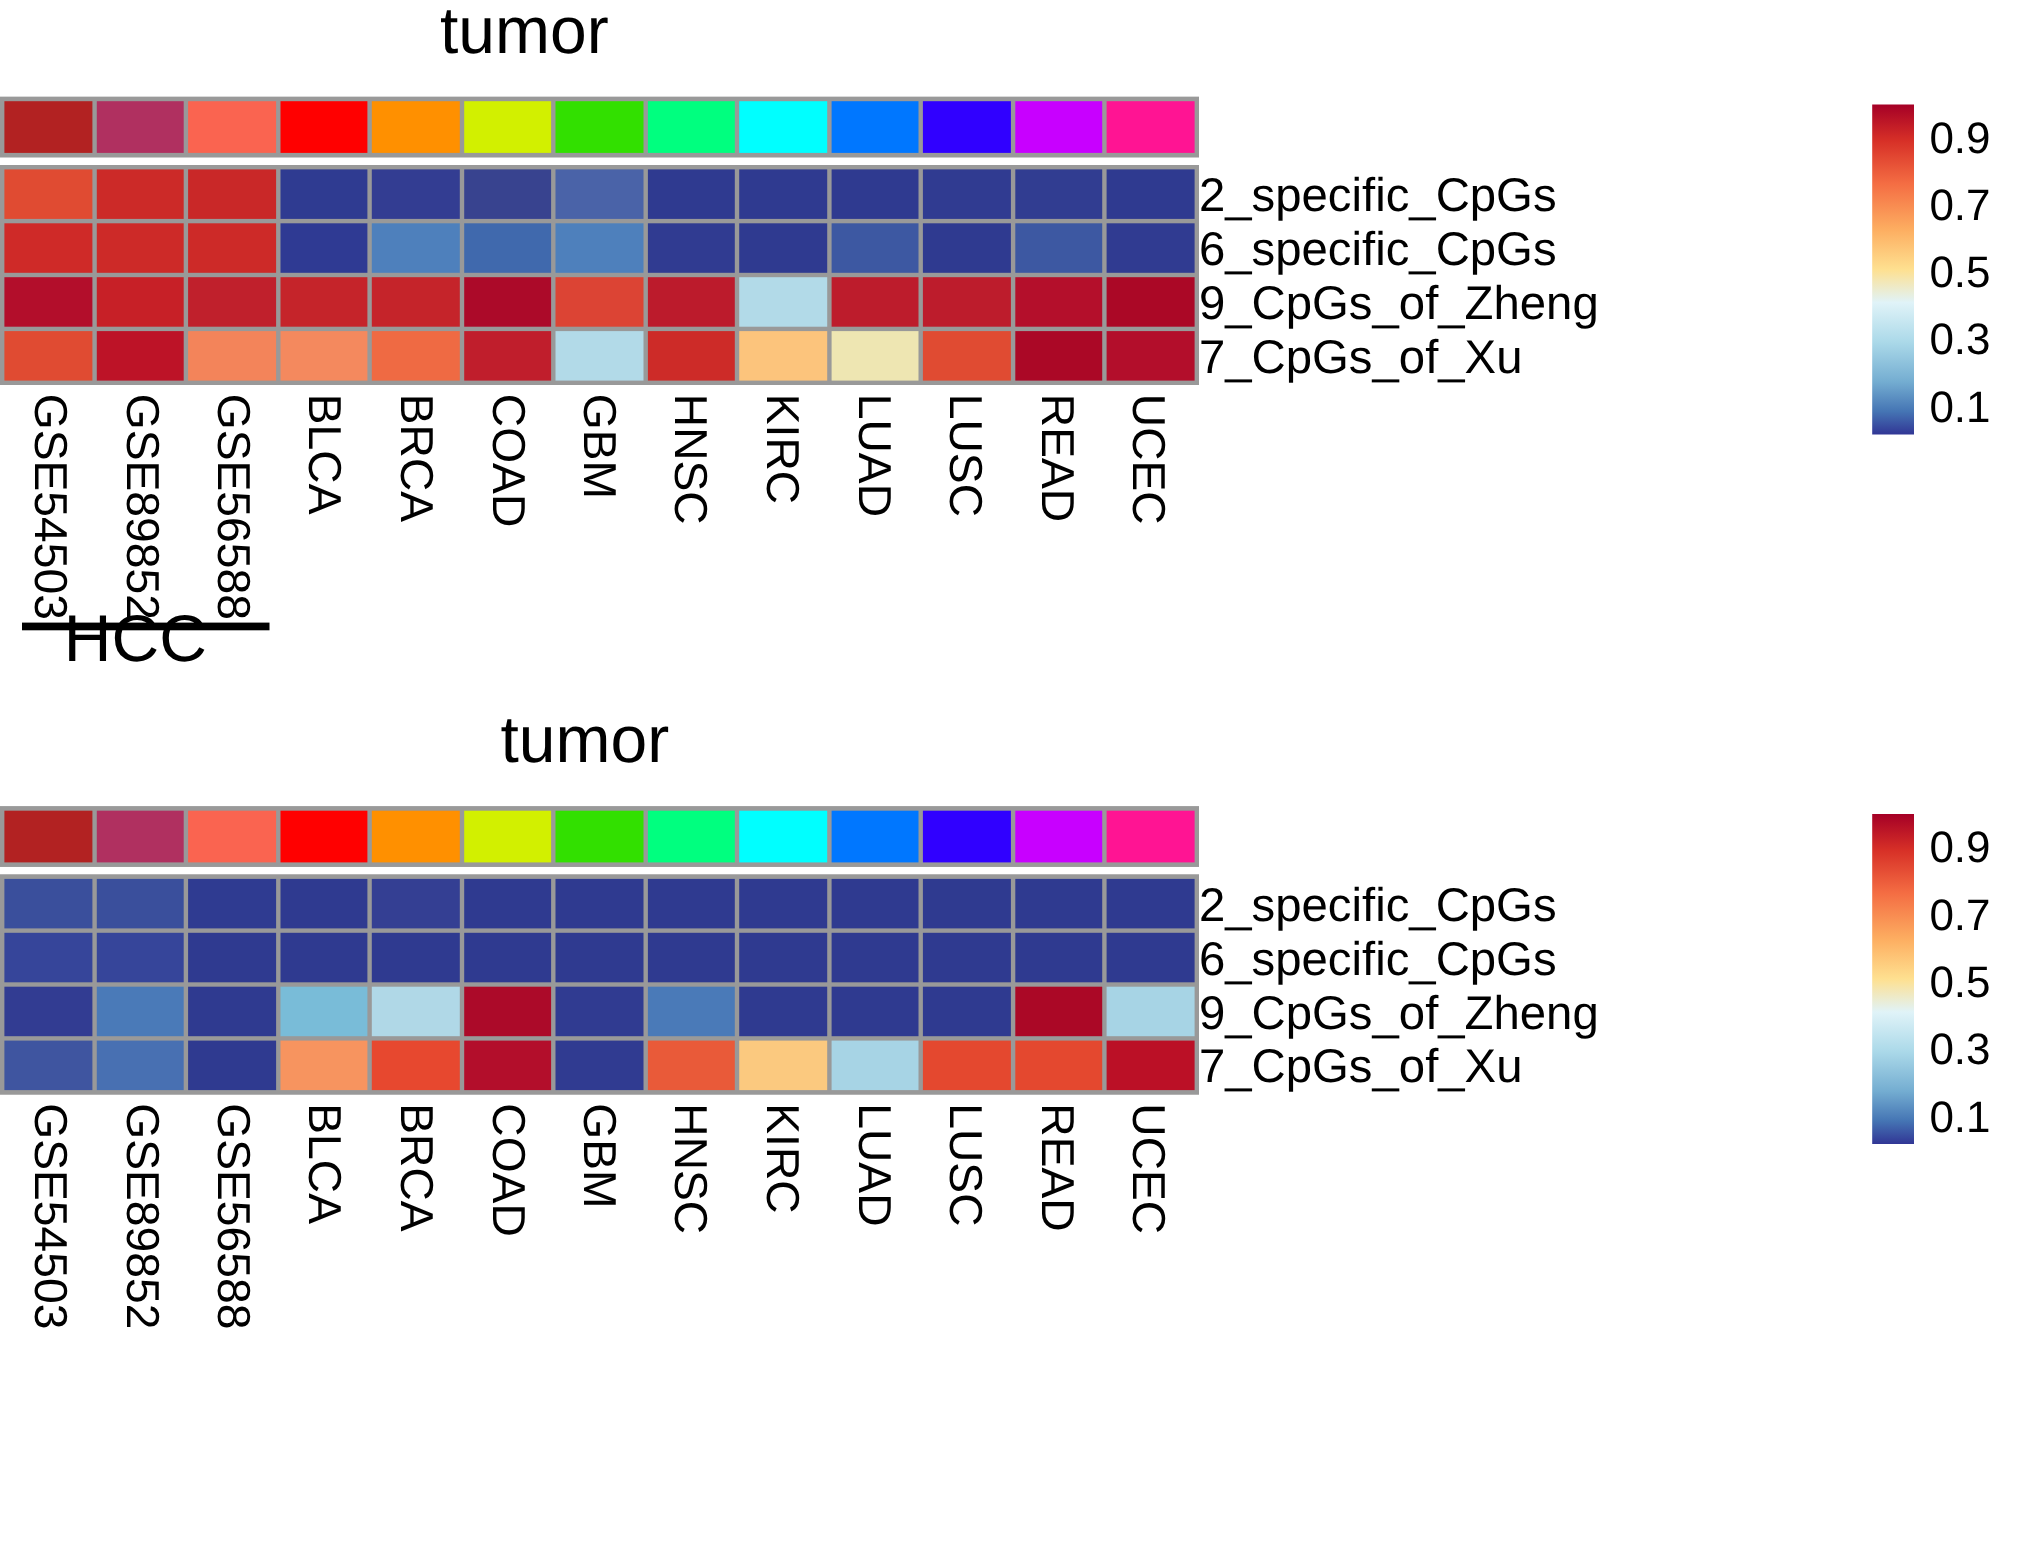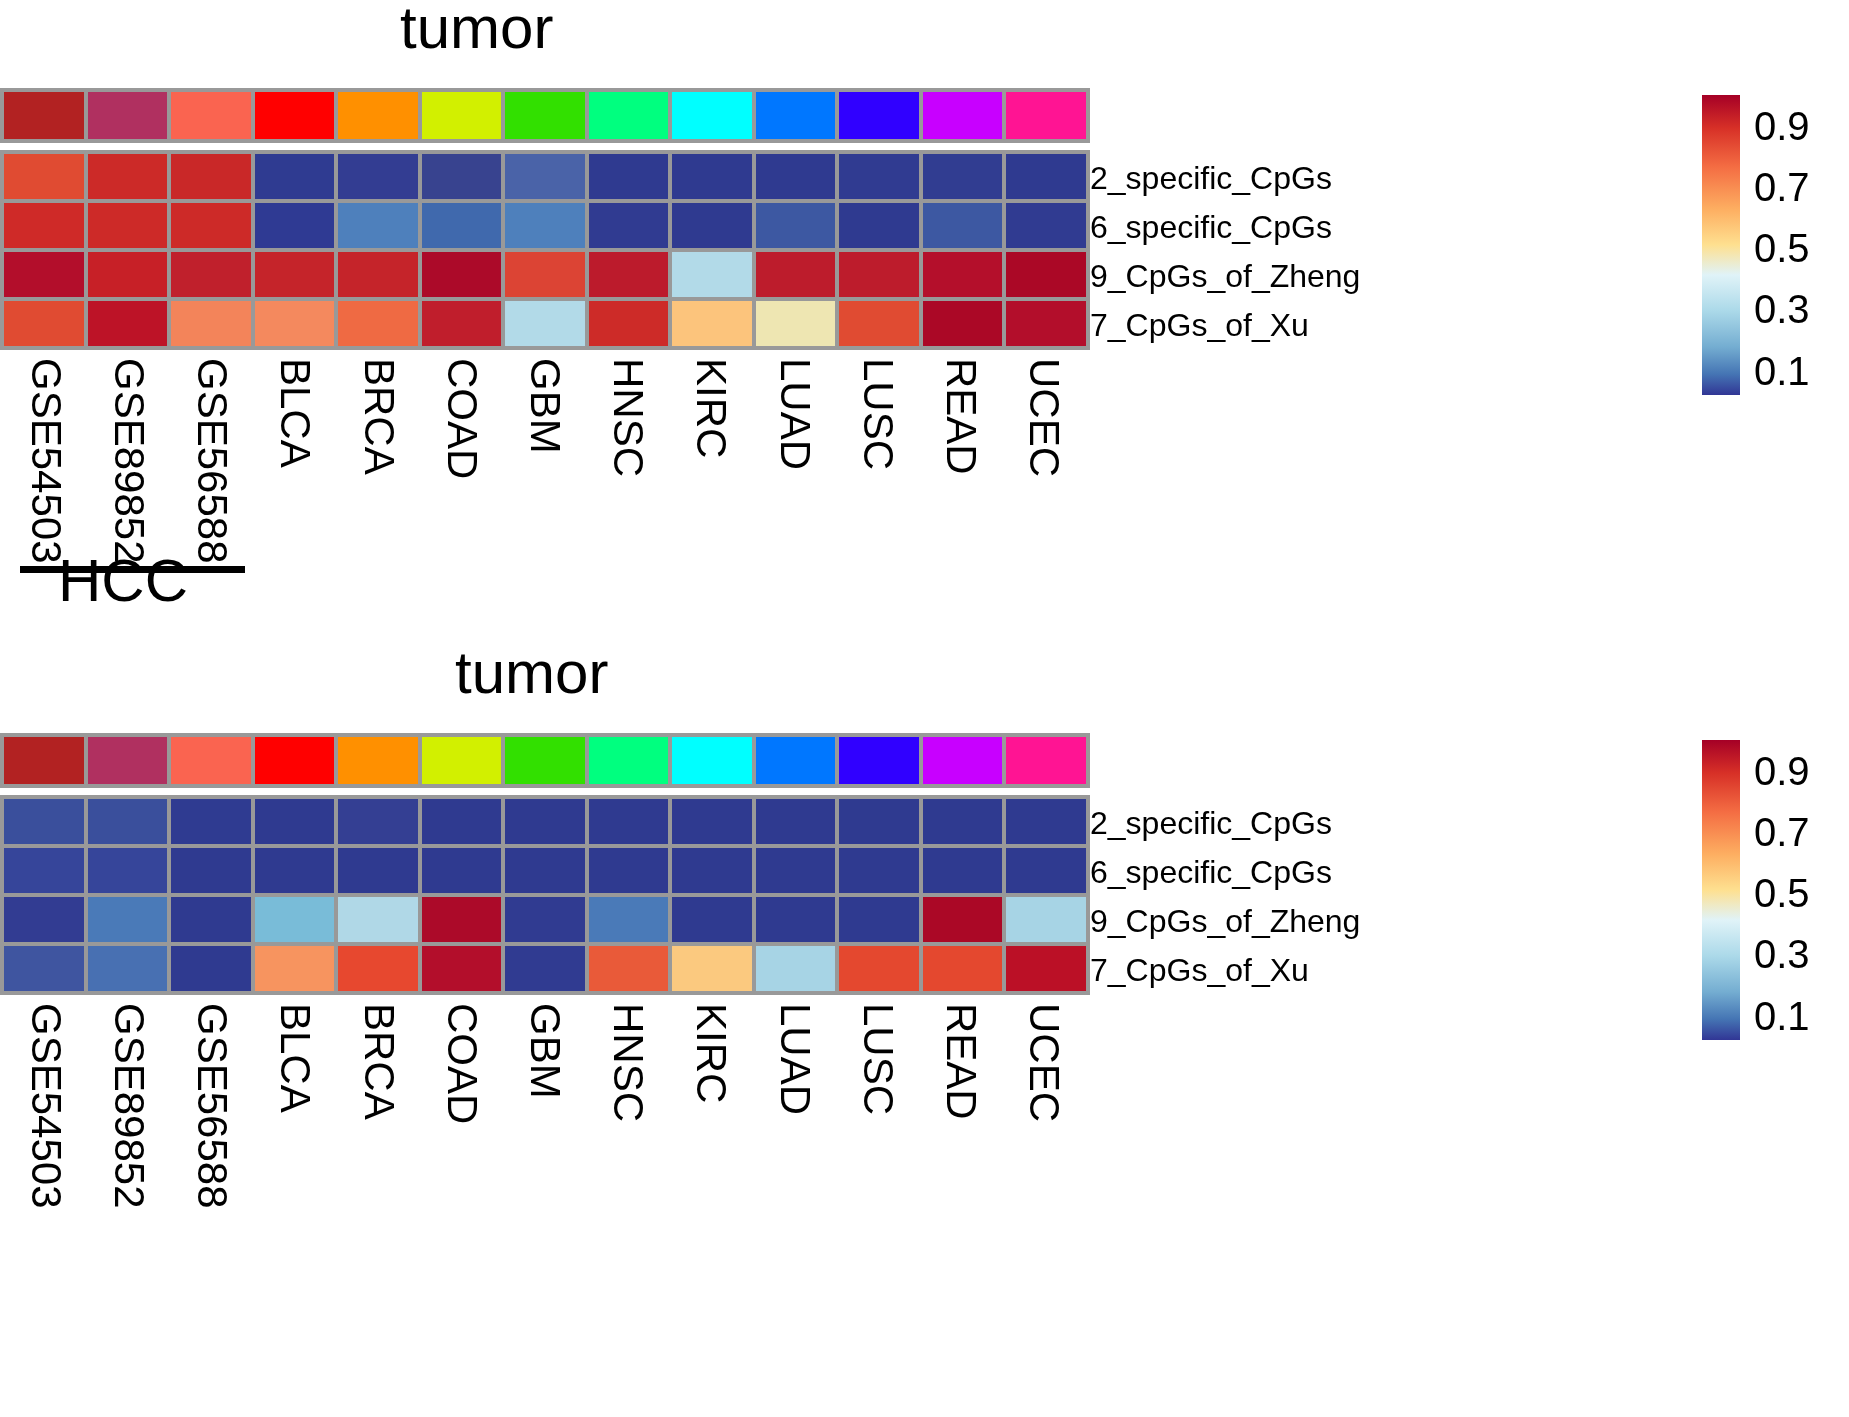--- a/index.html
+++ b/index.html
@@ -47,21 +47,21 @@
   .row-labels {
     position: absolute;
     left: 1090px;
     display: flex;
     flex-direction: column;
     justify-content: flex-start;
   }
   .row-label {
     height: 49px;
     line-height: 49px;
-    font-size: 32px;
+    font-size: 43px;
     white-space: nowrap;
     color: #000;
   }
 
   
   .col-labels {
     display: grid;
     grid-template-columns: repeat(13, 1fr);
     width: 1082px;
     margin-left: 4px;

